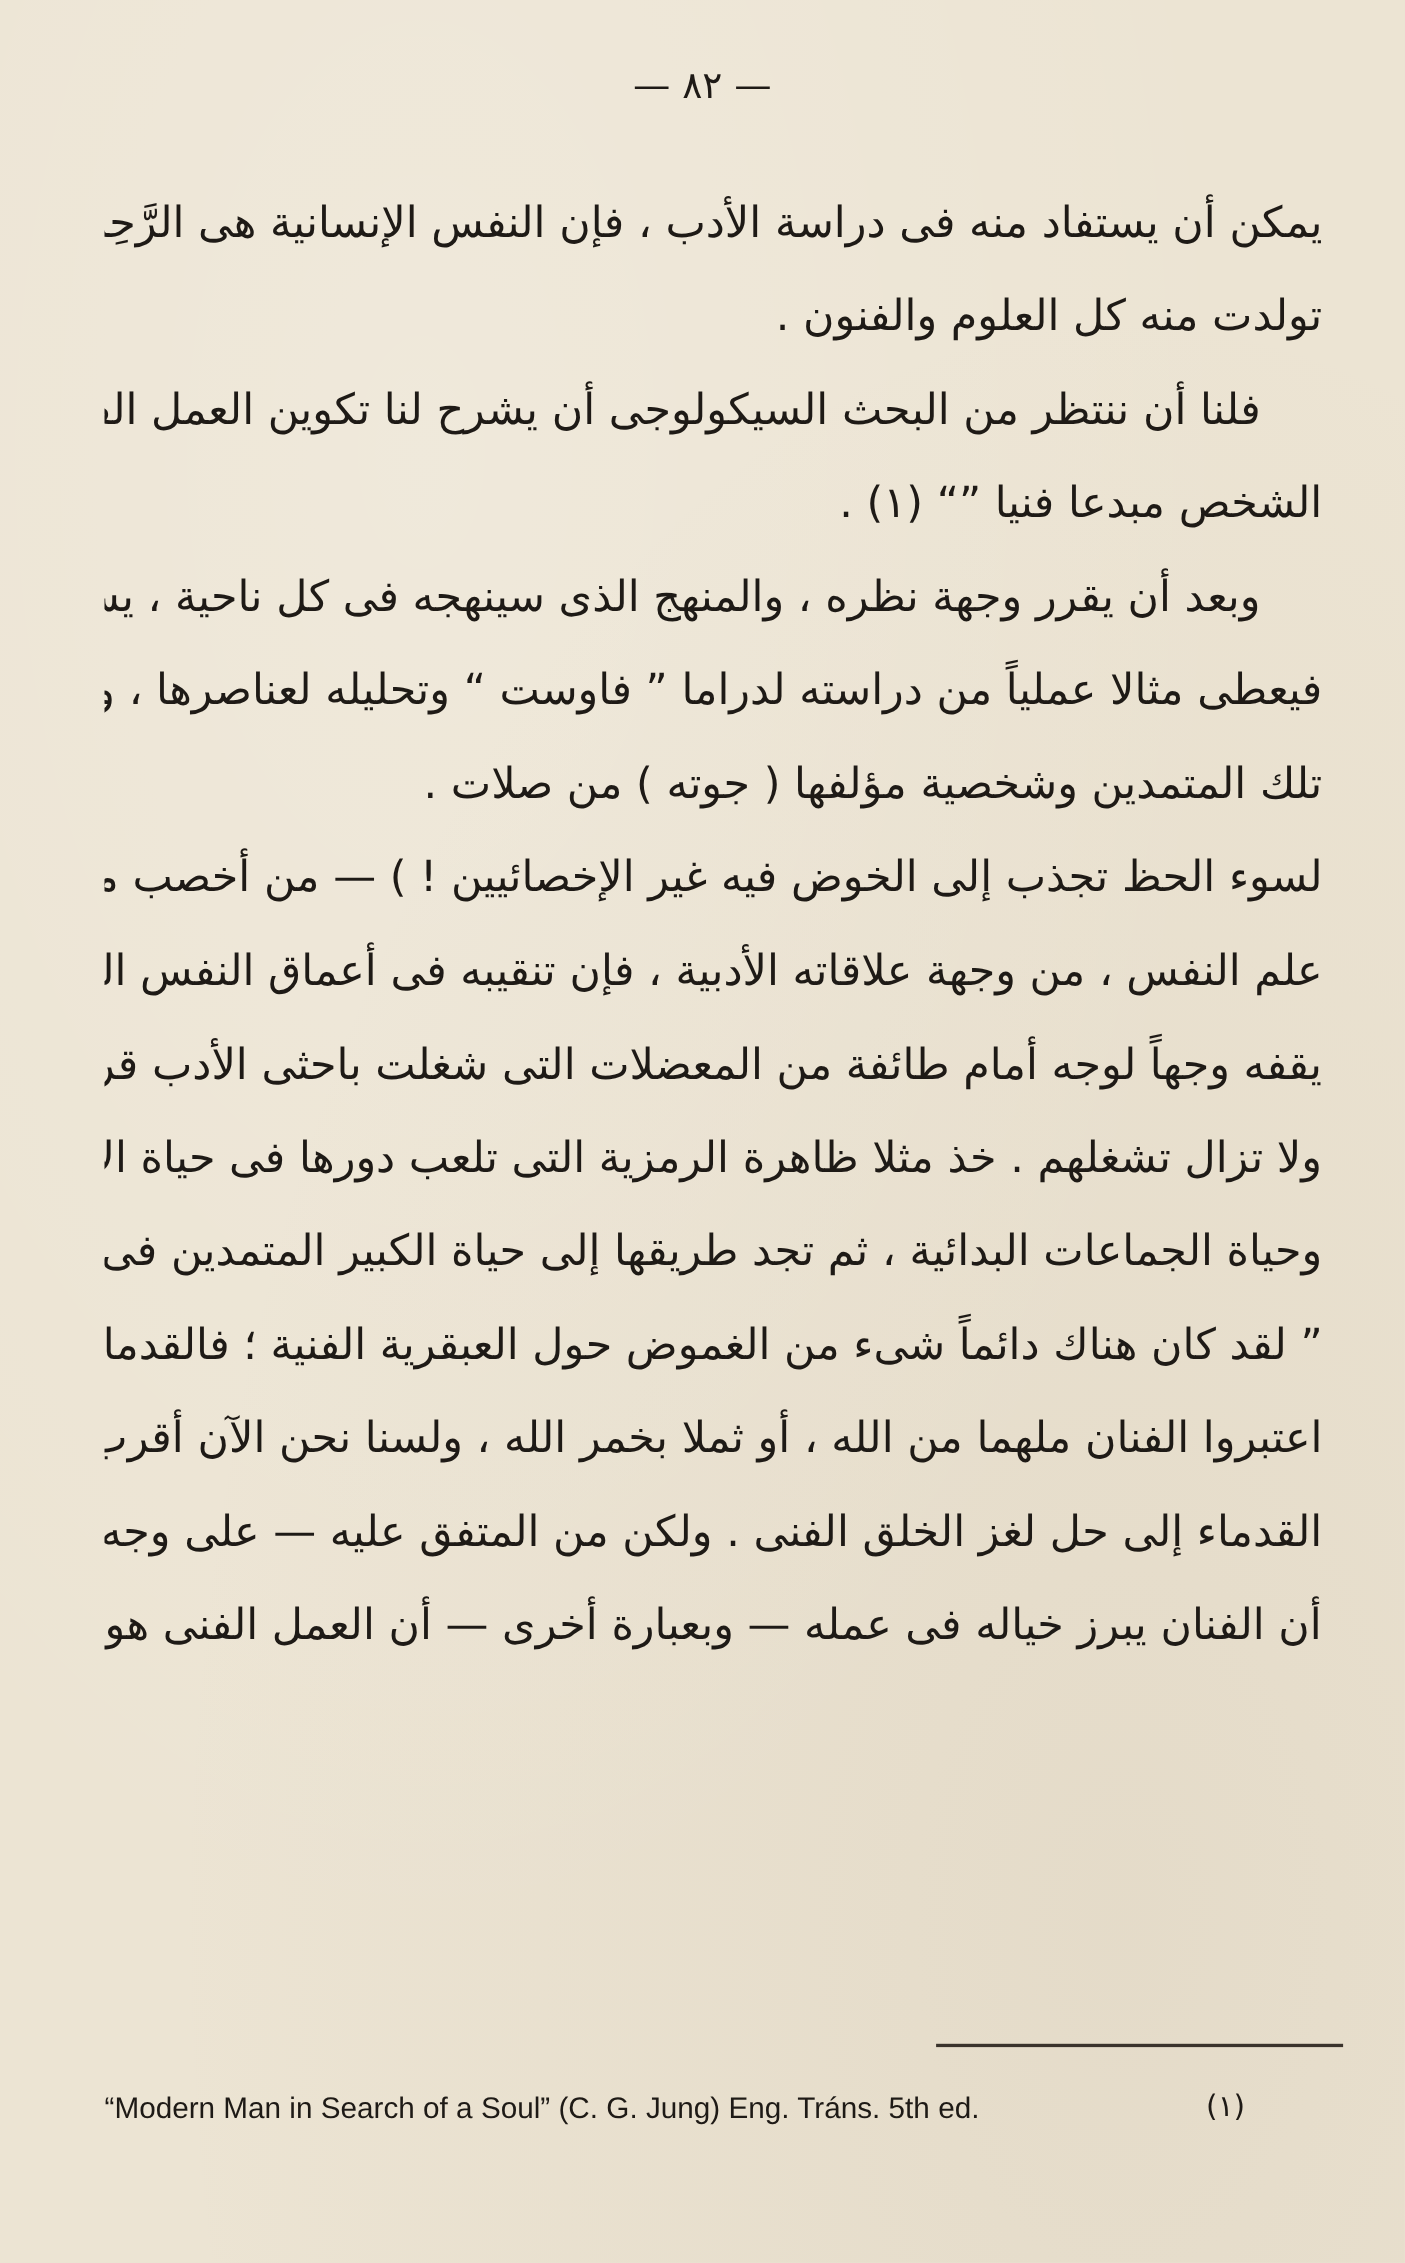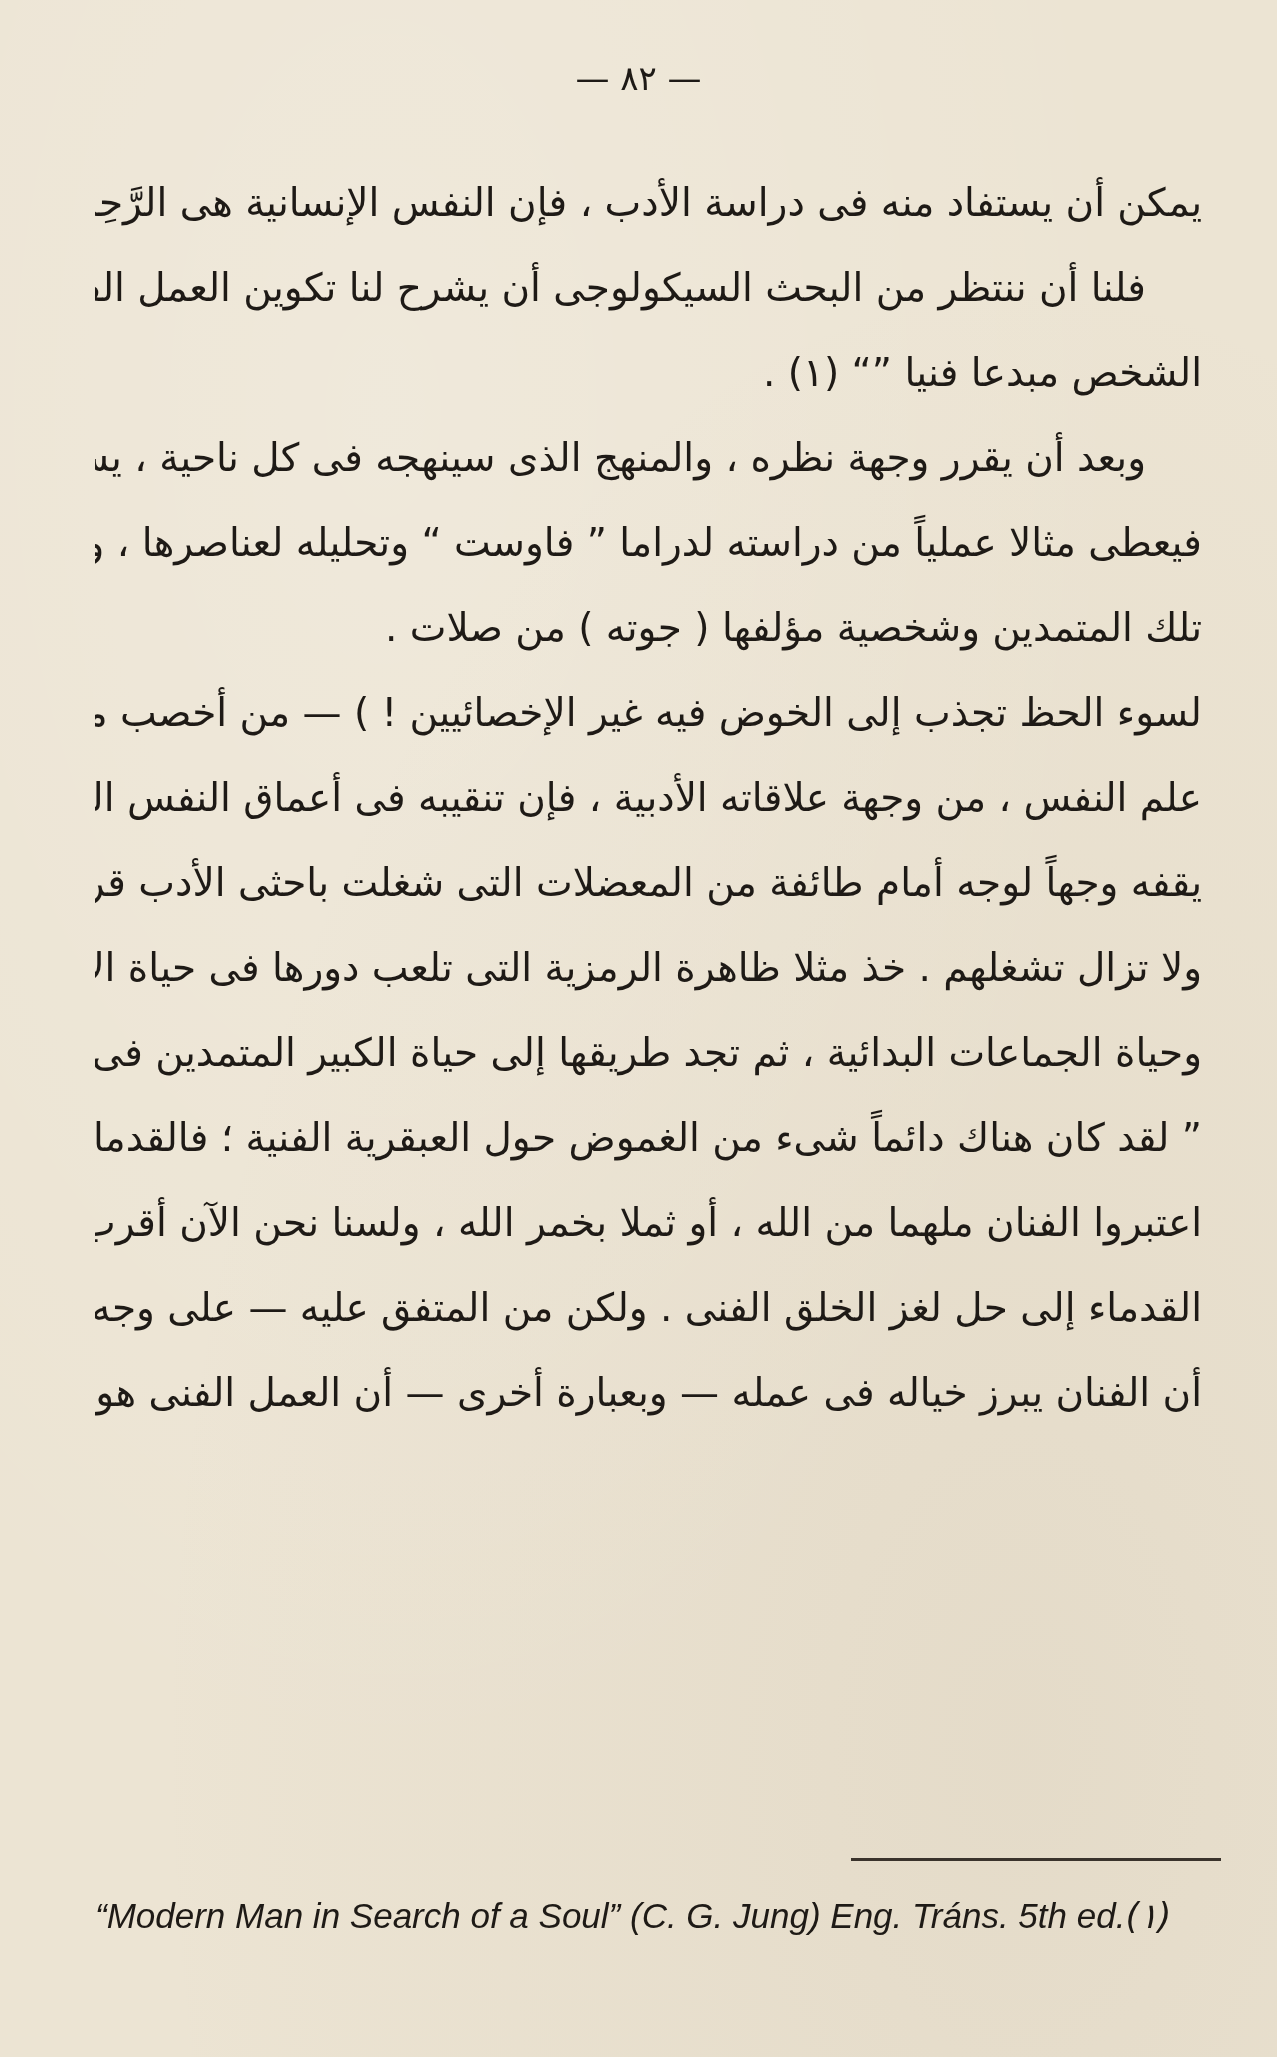--- a/index.html
+++ b/index.html
@@ -72,24 +72,23 @@
     height: 3px;
     background: #3a332c;
   }
   .footnotes {
     position: absolute;
     left: 95px;
     right: 145px;
     top: 1890px;
     direction: ltr;
     font-family: "Liberation Sans", sans-serif;
-    font-size: 35px;
+    font-size: 27px;
     line-height: 52px;
     color: #1e1a16;
-    font-style: italic;
   }
   .fn-line {
     display: flex;
     justify-content: space-between;
     white-space: nowrap;
   }
   .fn-marker {
     font-family: "DejaVu Sans", sans-serif;
   }
 </style>
@@ -97,20 +96,21 @@
 <body>
 
 <div class="page">
 
   <div class="page-number">— ٨٢ —</div>
 
   <div class="body-text">
 
     <div class="para">
       <span class="line">يمكن أن يستفاد منه فى دراسة الأدب ، فإن النفس الإنسانية هى الرَّحِم الذى</span>
+      <span class="line last">تولدت منه كل العلوم والفنون .</span>
     </div>
 
     <div class="para">
       <span class="line indent">فلنا أن ننتظر من البحث السيكولوجى أن يشرح لنا تكوين العمل الفنى</span>
       <span class="line last">الشخص مبدعا فنيا ”“ (١) .</span>
     </div>
 
     <div class="para">
       <span class="line indent">وبعد أن يقرر وجهة نظره ، والمنهج الذى سينهجه فى كل ناحية ، يستمر</span>
       <span class="line">فيعطى مثالا عملياً من دراسته لدراما ” فاوست “ وتحليله لعناصرها ، وما بين</span>

